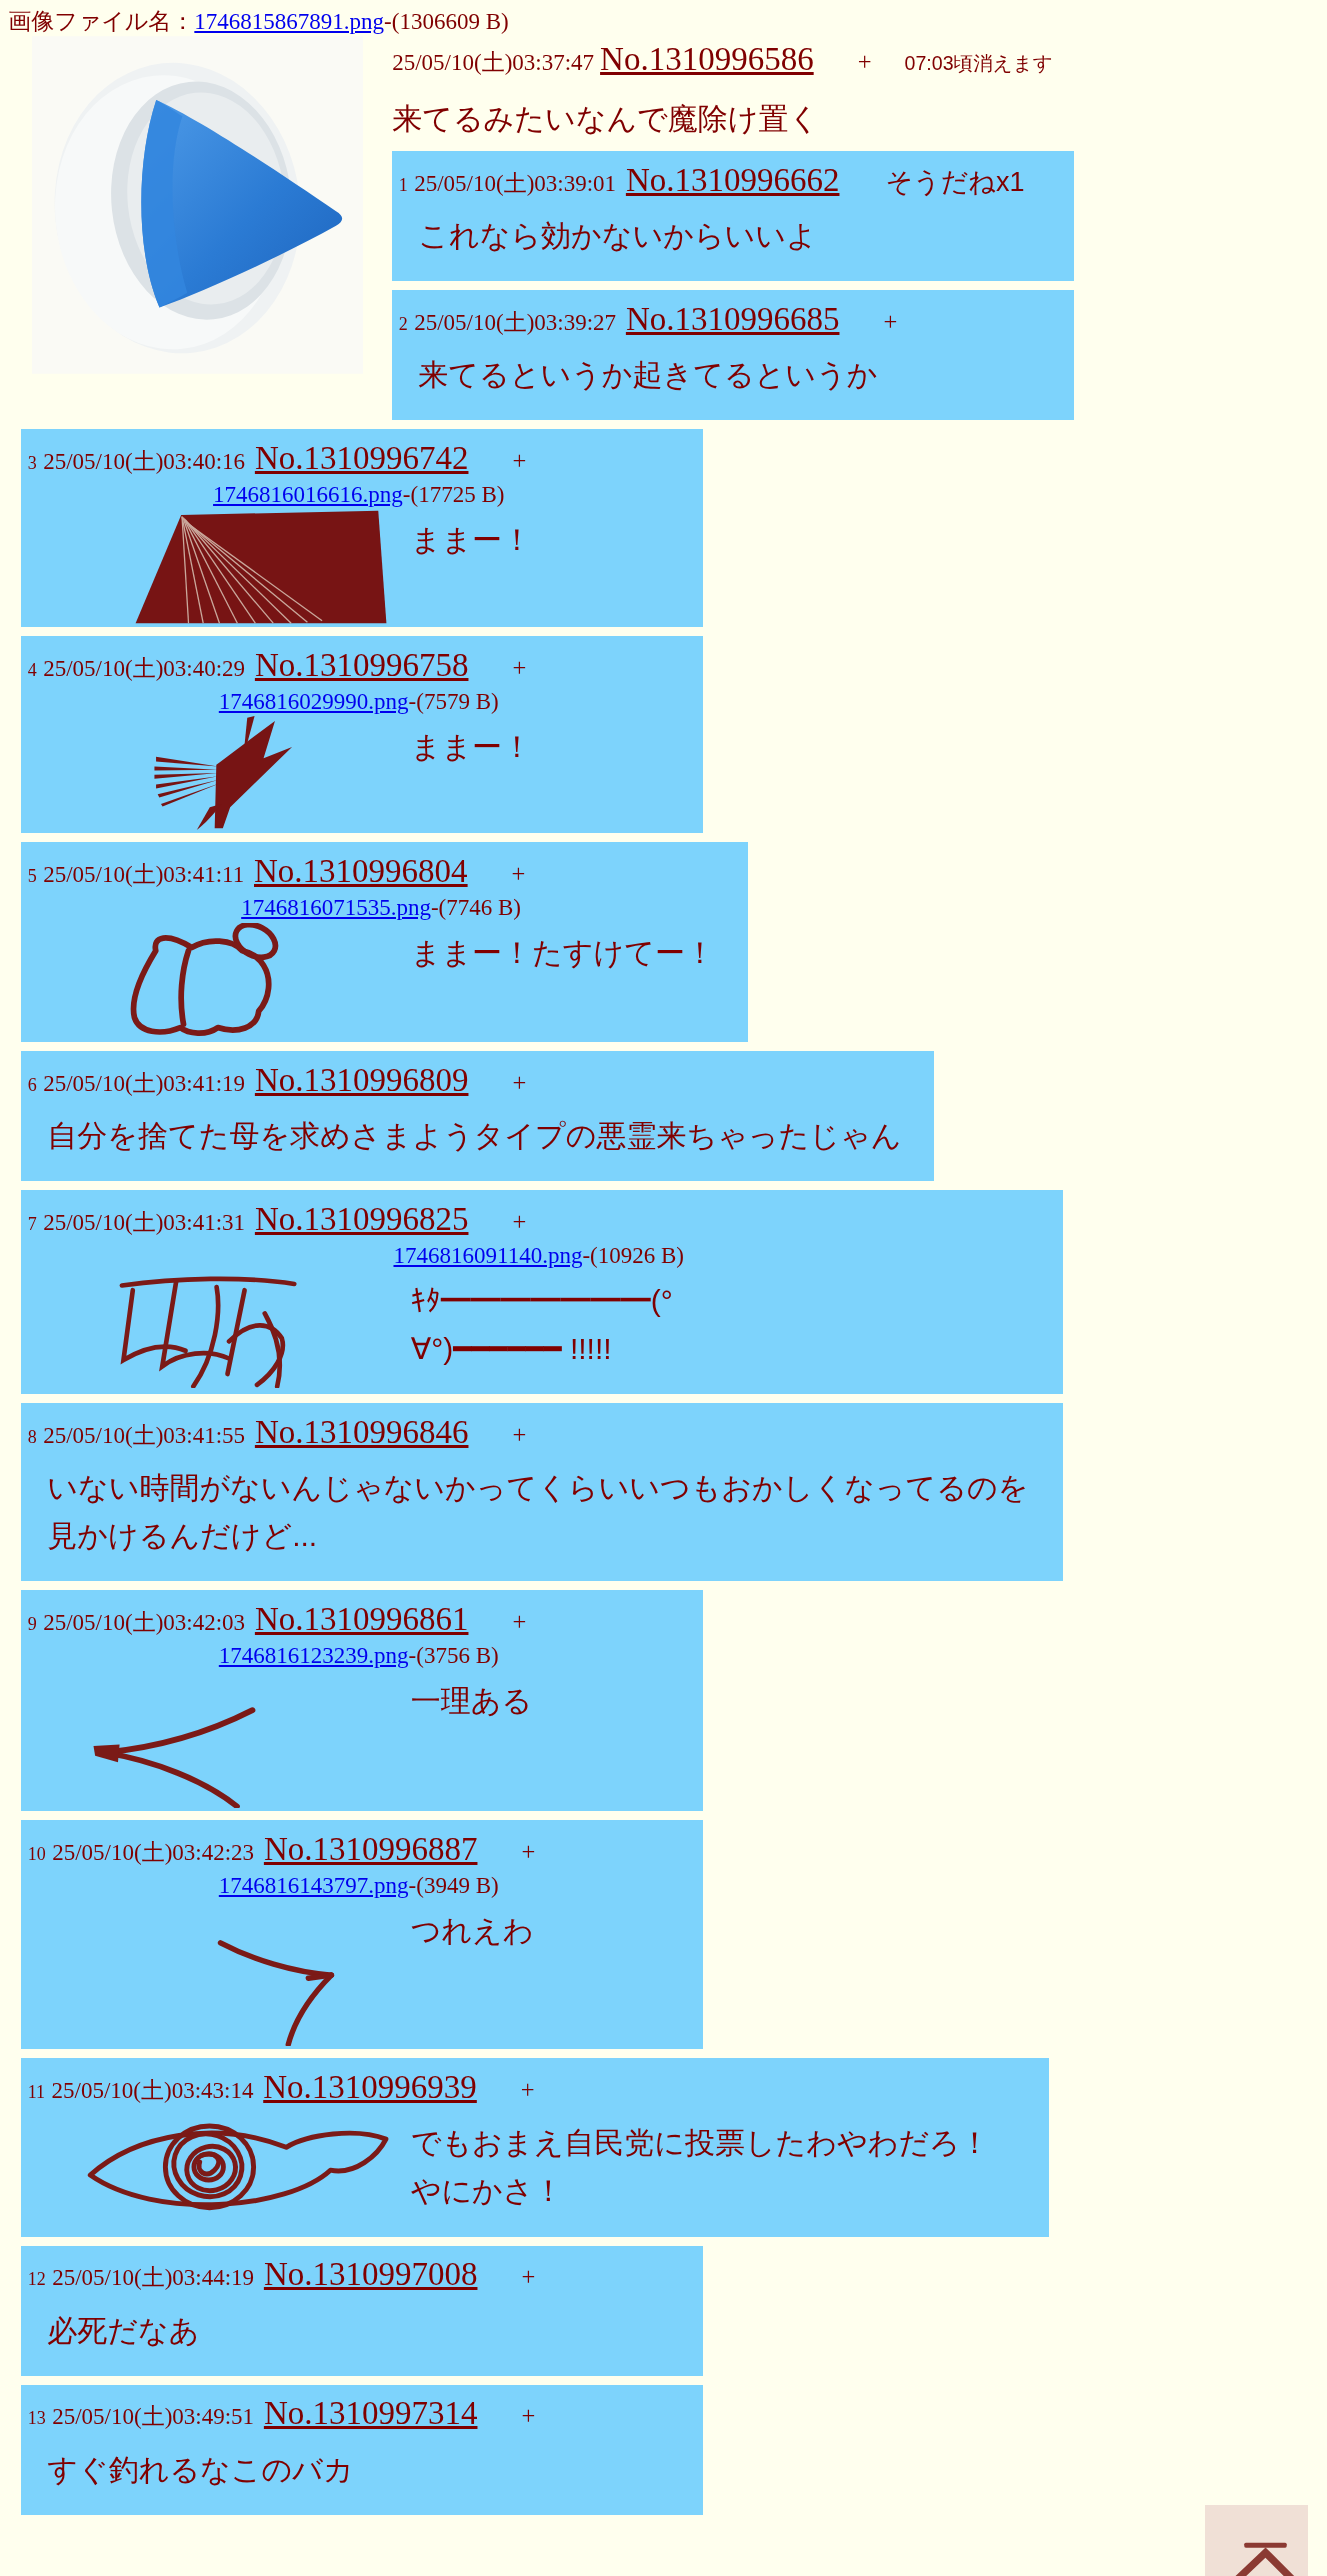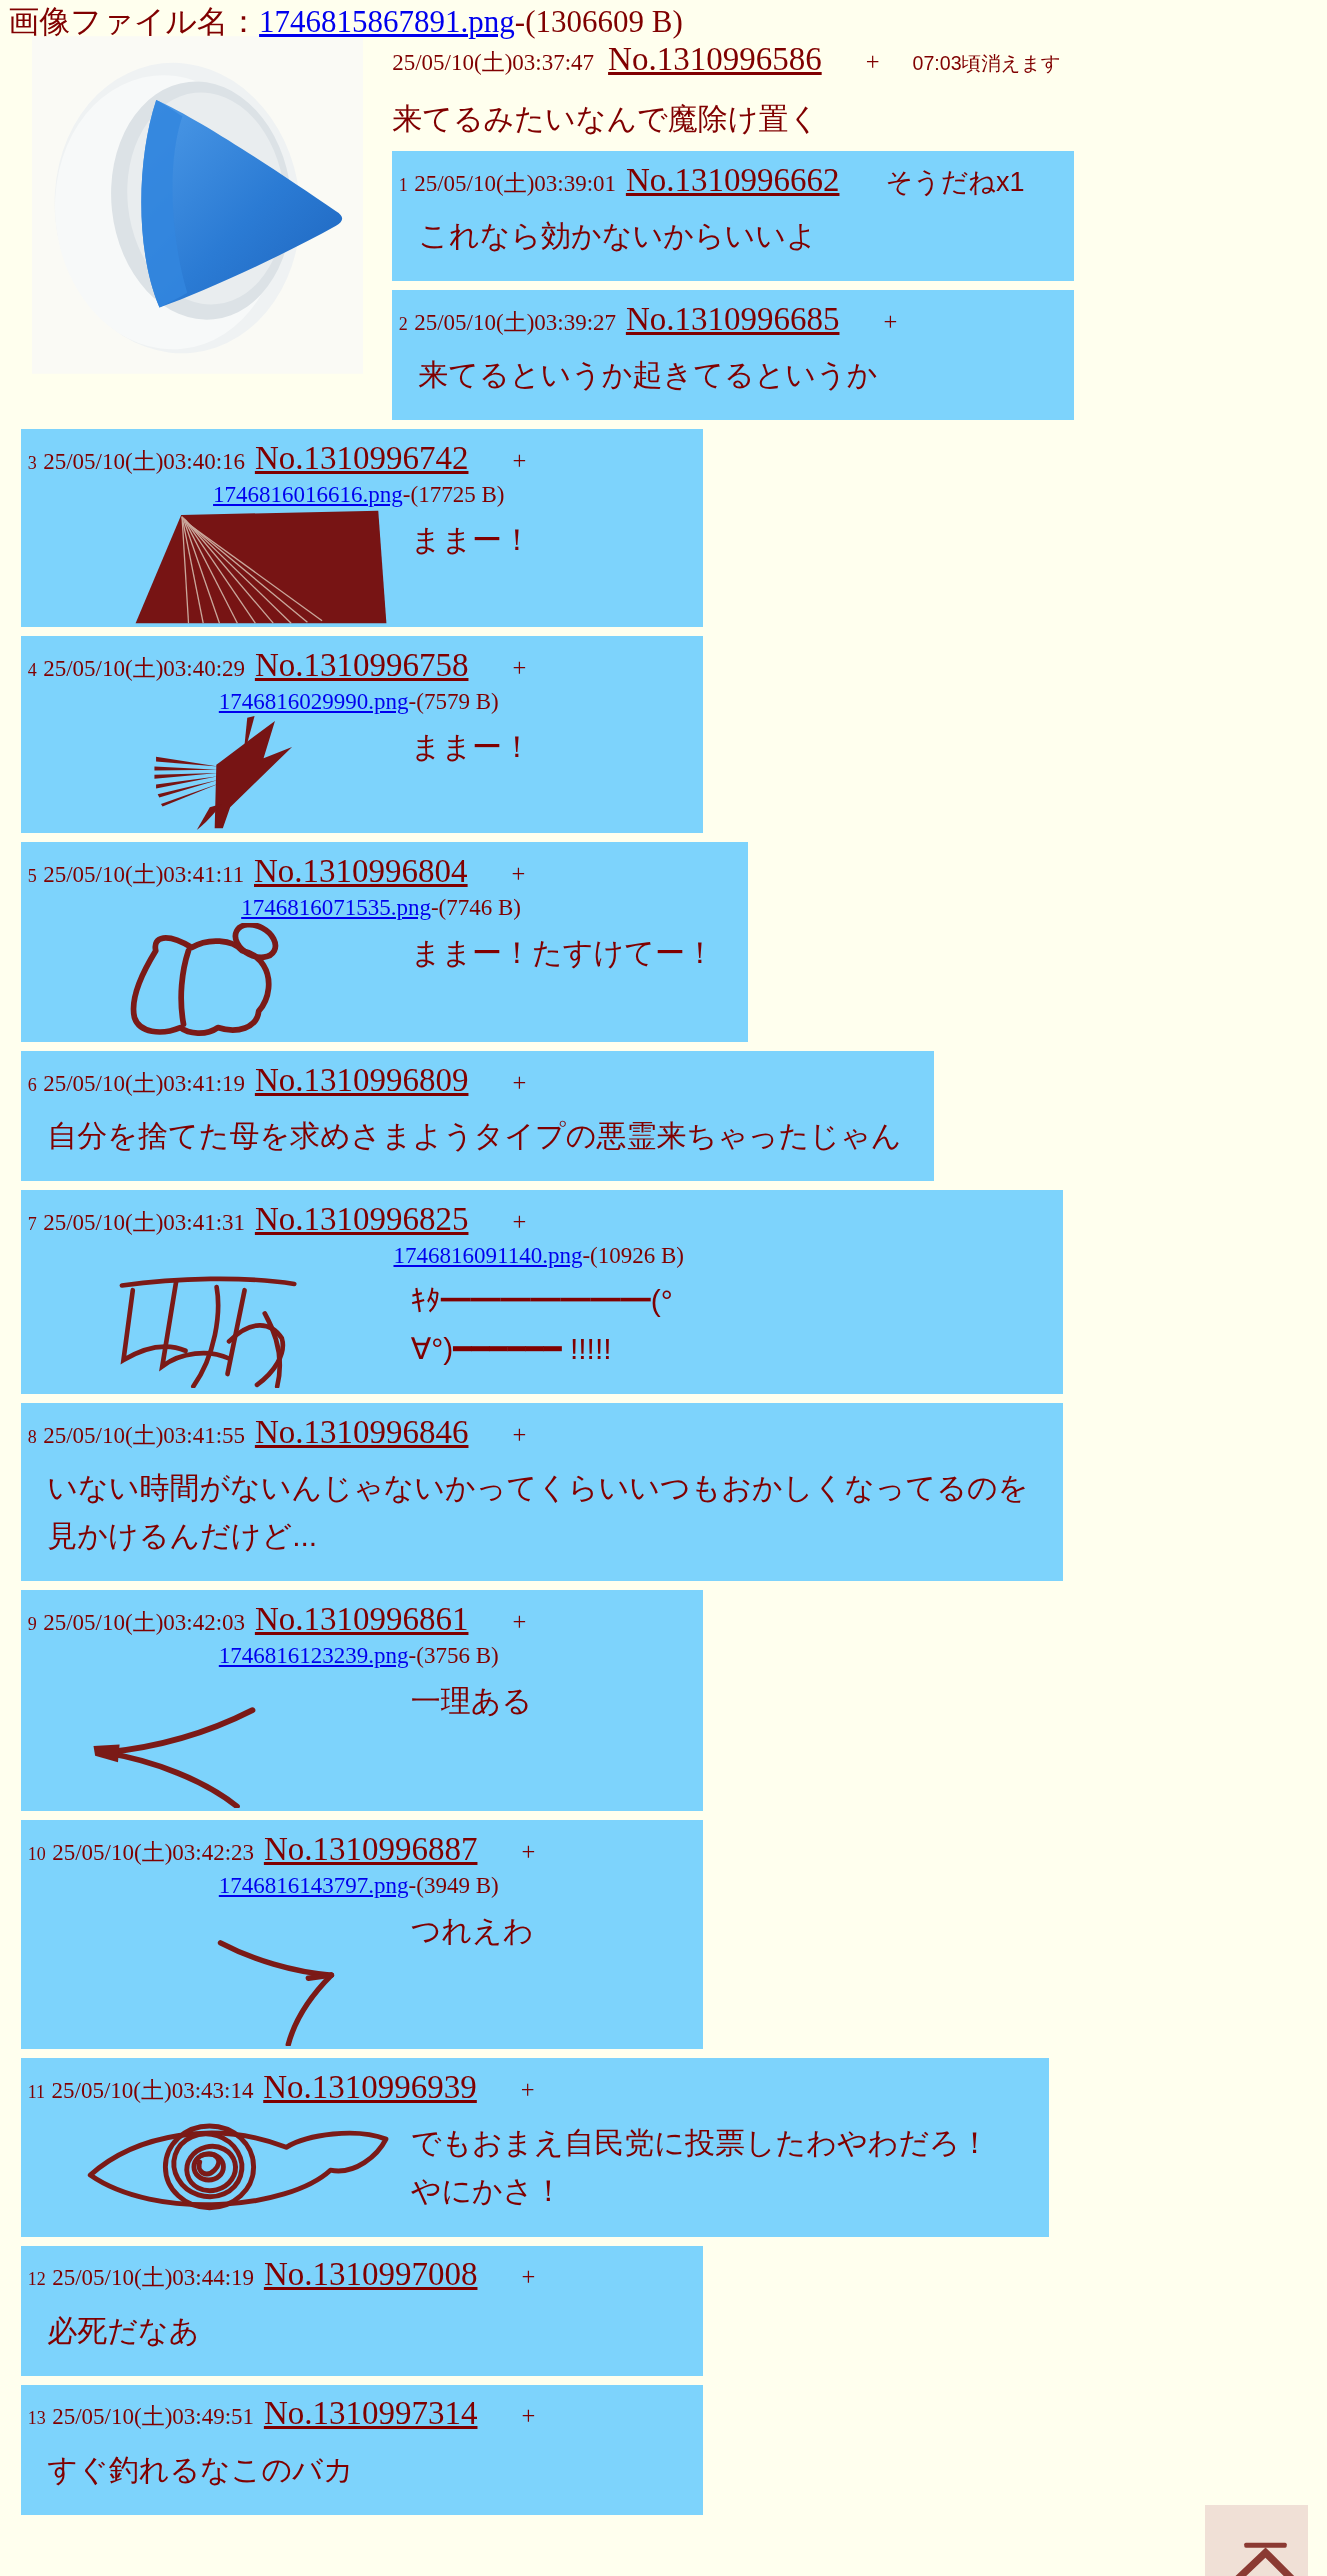--- a/index.html
+++ b/index.html
@@ -12,40 +12,40 @@
     color: #800000;
     font-family: "Liberation Sans", sans-serif;
   }
   a { cursor: pointer; }
   .page { padding-left: 8.2px; }
 
   
   .file-line {
     padding-top: 6.5px;
     font-family: "Liberation Serif", serif;
-    font-size: 31px;
+    font-size: 23px;
     line-height: 29px;
     color: #800000;
   }
   .file-line a { color: #0000EE; text-decoration: underline; }
 
   
   .op-thumb { float: left; width: 331px; height: 338px; margin: 0 29px 43px 24px; display:block; }
   .op-thumb svg { display:block; }
   .op-header {
     padding-top: 4.9px;
     font-family: "Liberation Serif", serif;
     font-size: 23px;
     line-height: 39px;
     padding-left: 14.7px;
     white-space: nowrap;
   }
   .no-link { color:#800000; text-decoration: underline; font-size: 33px; }
   .plus-btn { color:#800000; text-decoration:none; font-size: 24.5px; }
-  .op-header .no-link { margin-left: 14px; }
+  .op-header .no-link { margin-left: 6px; }
   .op-header .plus-btn { margin-left: 44px; }
   .expire { font-family:"Liberation Sans",sans-serif; font-size: 19.6px; margin-left: 33px; }
   .op-text {
     font-size: 30px;
     line-height: 47px;
     margin: 11.4px 0 4.9px 8.2px;
     white-space: pre-line;
   }
 
   

